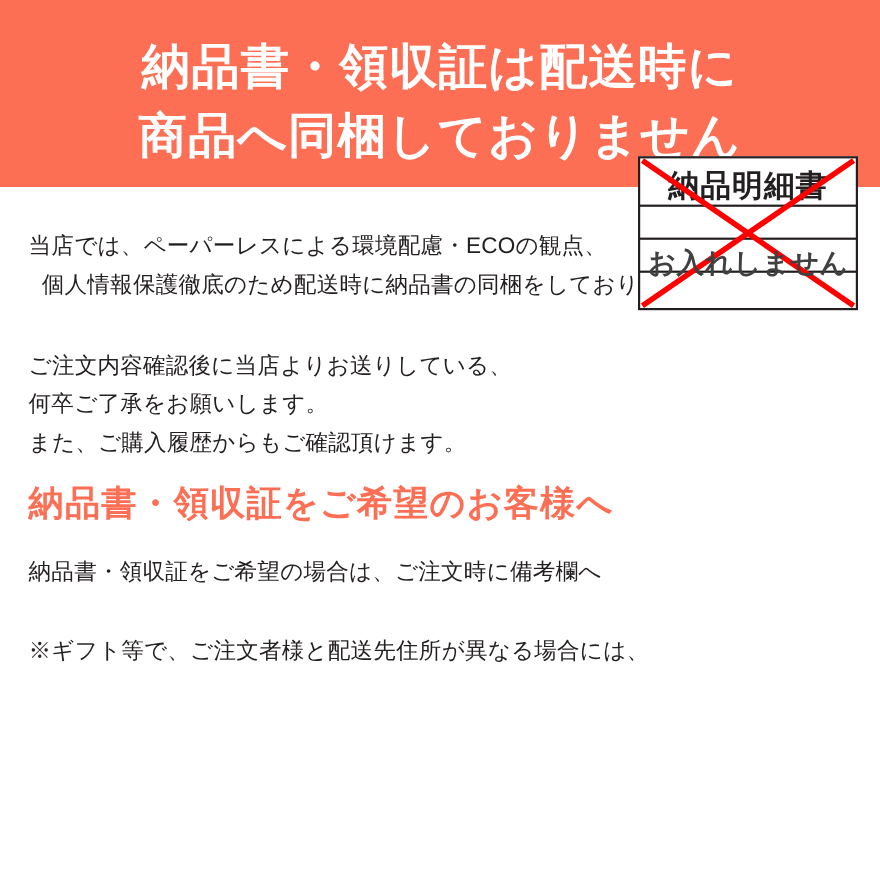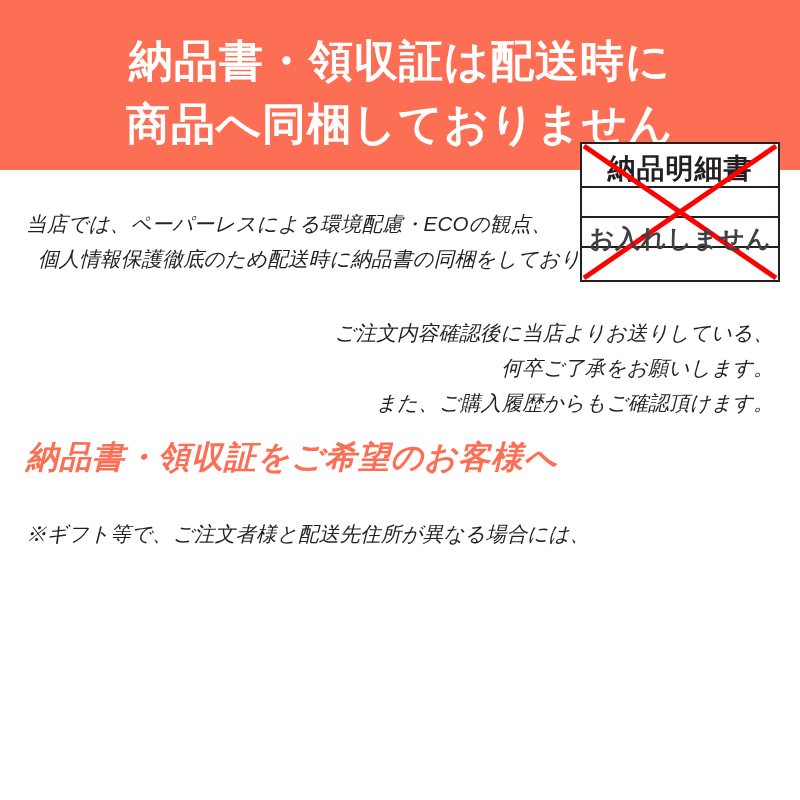--- a/index.html
+++ b/index.html
@@ -47,41 +47,39 @@
 
   
   .body {
     position: absolute;
     left: 0;
     top: 170px;
     width: 800px;
     height: 630px;
     box-sizing: border-box;
     padding: 28px 26px 16px 26px;
-    font-style: italic;
   }
 
   .para {
     color: #231f20;
     font-size: 20.5px;
     line-height: 1.72;
     letter-spacing: 0.2px;
     white-space: nowrap;
   }
   .para.indent {
     padding-left: 12px;
   }
 
   .block-1 {
     margin-top: 8px;
   }
   .block-2 {
     margin-top: 38px;
     position: relative;
-    text-align: right;
   }
 
   
   .stamp {
     position: absolute;
     right: 20px;
     top: 142px;
     width: 200px;
     height: 140px;
   }
@@ -175,20 +173,21 @@
 
     <div class="block-2">
       <div class="para">ご注文内容確認後に当店よりお送りしている、</div>
       <div class="para">何卒ご了承をお願いします。</div>
       <div class="para">また、ご購入履歴からもご確認頂けます。</div>
     </div>
 
     <div class="subheading">納品書・領収証をご希望のお客様へ</div>
 
     <div class="block-3">
+      <div class="para">納品書・領収証をご希望の場合は、ご注文時に備考欄へ</div>
     </div>
 
     <div class="block-4">
       <div class="para">※ギフト等で、ご注文者様と配送先住所が異なる場合には、</div>
     </div>
 
   </div>
 
   <div class="stamp">
     <div class="stamp-box"></div>

